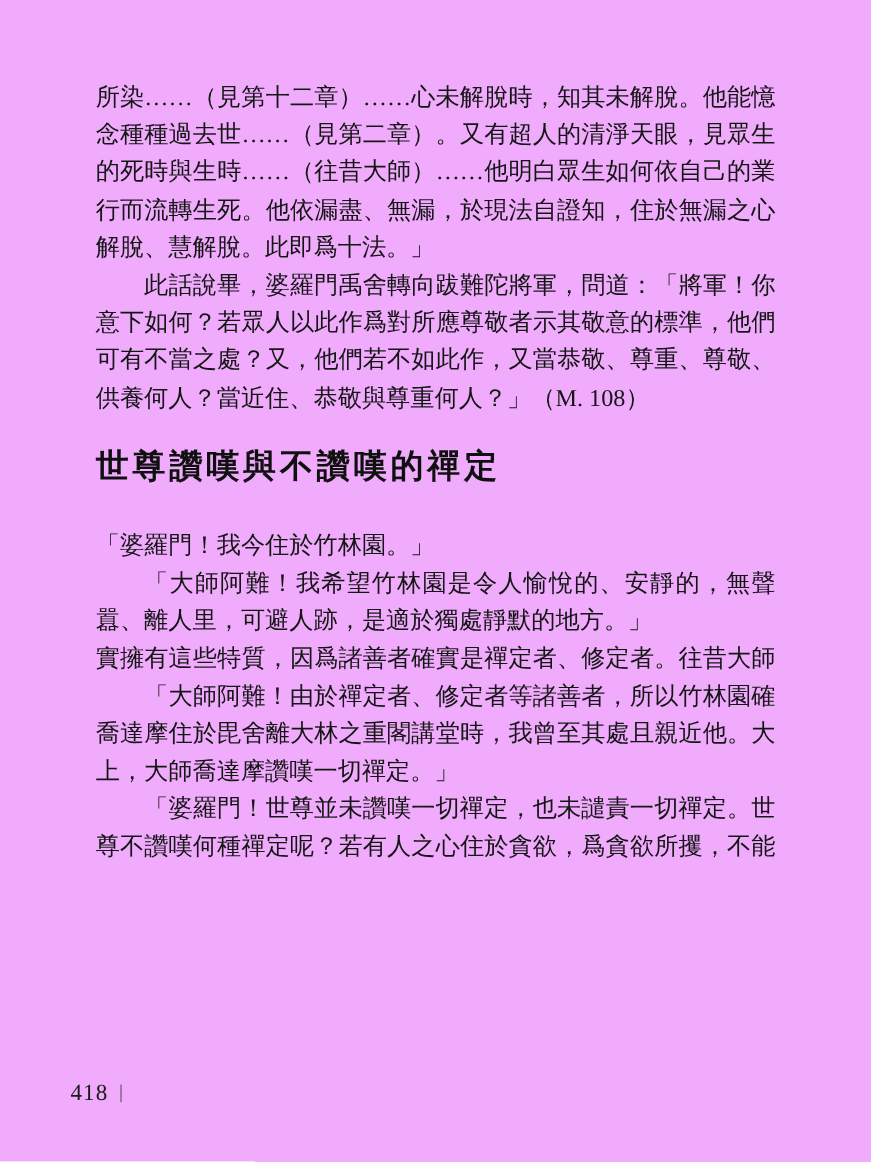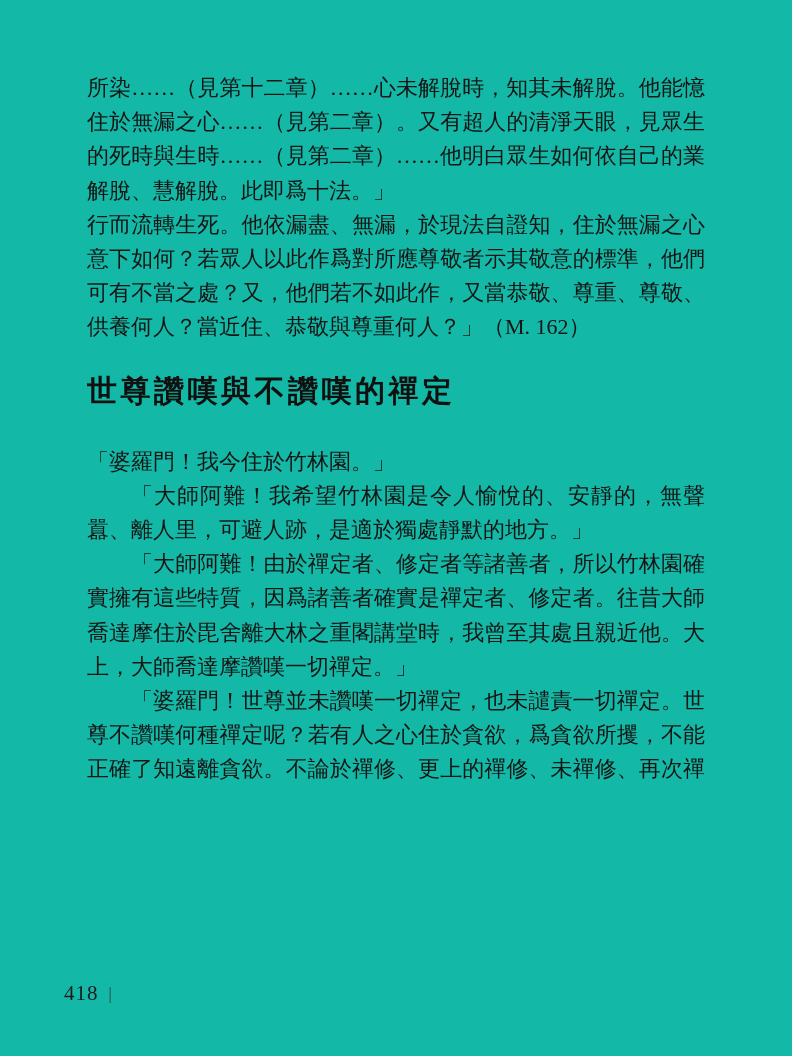--- a/index.html
+++ b/index.html
@@ -11,21 +11,21 @@
     width: 792px;
     height: 1056px;
     position: relative;
     font-family: "Liberation Serif", "DejaVu Serif", serif;
     color: #151515;
     overflow: hidden;
   }
   .page {
     position: absolute;
     inset: 0;
-    background: #14b8a6;
+    background: #f0abfc;
   }
   .content {
     position: absolute;
     left: 87px;
     top: 71px;
     width: 618px;
   }
   .line {
     font-size: 22px;
     line-height: 34.2px;
@@ -67,36 +67,36 @@
     color: #3a3a3a;
     transform: scaleY(1.1);
   }
 </style>
 </head>
 <body>
 
 <div class="page">
   <div class="content">
       <div class="line">所染……（見第十二章）……心未解脫時，知其未解脫。他能憶</div>
-      <div class="line">住於無漏之心……（見第二章）。又有超人的清淨天眼，見眾生</div>
-      <div class="line">的死時與生時……（見第二章）……他明白眾生如何依自己的業</div>
+      <div class="line">念種種過去世……（見第二章）。又有超人的清淨天眼，見眾生</div>
+      <div class="line">的死時與生時……（往昔大師）……他明白眾生如何依自己的業</div>
+      <div class="line">行而流轉生死。他依漏盡、無漏，於現法自證知，住於無漏之心</div>
       <div class="line para-end">解脫、慧解脫。此即爲十法。」</div>
-      <div class="line">行而流轉生死。他依漏盡、無漏，於現法自證知，住於無漏之心</div>
+      <div class="line indent">此話說畢，婆羅門禹舍轉向跋難陀將軍，問道：「將軍！你</div>
       <div class="line">意下如何？若眾人以此作爲對所應尊敬者示其敬意的標準，他們</div>
       <div class="line">可有不當之處？又，他們若不如此作，又當恭敬、尊重、尊敬、</div>
-      <div class="line para-end">供養何人？當近住、恭敬與尊重何人？」（M. 162）</div>
+      <div class="line para-end">供養何人？當近住、恭敬與尊重何人？」（M. 108）</div>
       <h1 class="section-heading">世尊讚嘆與不讚嘆的禪定</h1>
       <div class="line para-end">「婆羅門！我今住於竹林園。」</div>
       <div class="line indent">「大師阿難！我希望竹林園是令人愉悅的、安靜的，無聲</div>
       <div class="line para-end">囂、離人里，可避人跡，是適於獨處靜默的地方。」</div>
+      <div class="line">實擁有這些特質，因爲諸善者確實是禪定者、修定者。往昔大師</div>
       <div class="line indent">「大師阿難！由於禪定者、修定者等諸善者，所以竹林園確</div>
-      <div class="line">實擁有這些特質，因爲諸善者確實是禪定者、修定者。往昔大師</div>
       <div class="line">喬達摩住於毘舍離大林之重閣講堂時，我曾至其處且親近他。大</div>
       <div class="line para-end">上，大師喬達摩讚嘆一切禪定。」</div>
       <div class="line indent">「婆羅門！世尊並未讚嘆一切禪定，也未譴責一切禪定。世</div>
       <div class="line">尊不讚嘆何種禪定呢？若有人之心住於貪欲，爲貪欲所攫，不能</div>
-      <div class="line">正確了知遠離貪欲。不論於禪修、更上的禪修、未禪修、再次禪</div>
     </div>
   <div class="footer">
     <span class="page-number">418</span>
     <span class="sep">|</span>
   </div>
 </div>
 
 </body></html>

